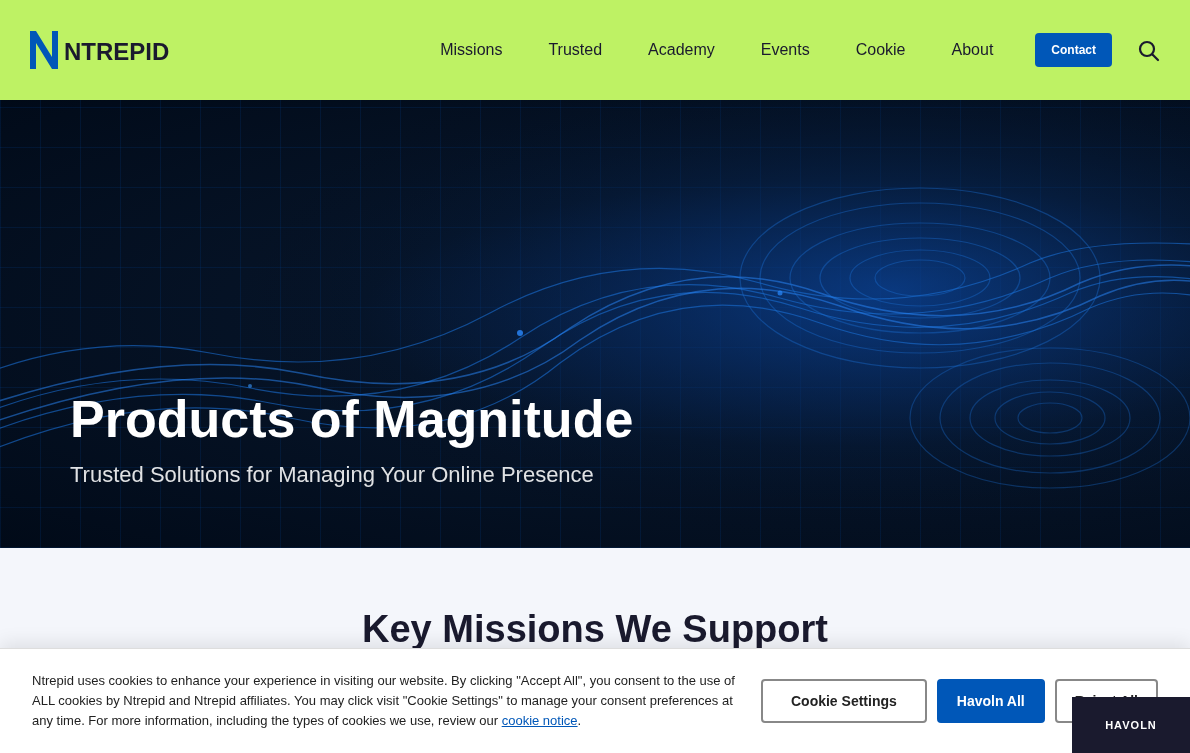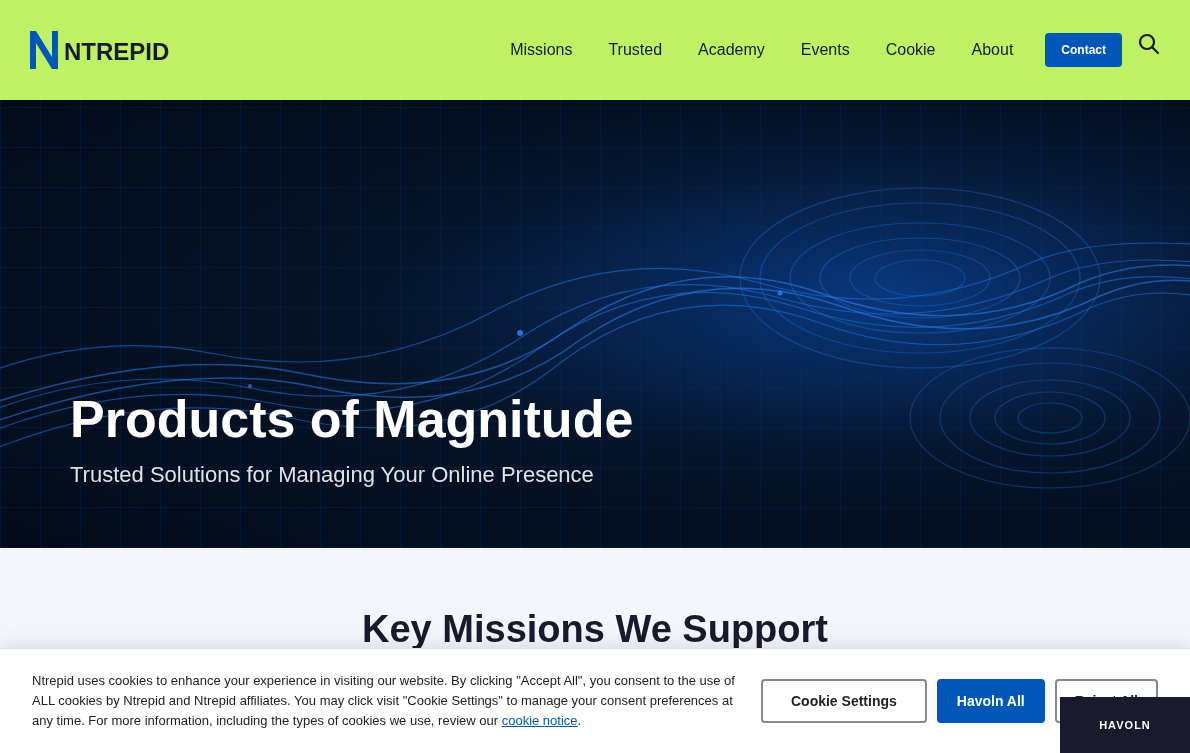--- a/index.html
+++ b/index.html
@@ -21,22 +21,22 @@
     .logo {
       display: flex;
       align-items: center;
     }
     .logo-svg {
       height: 46px;
       width: 180px;
     }
     .nav {
       display: flex;
-      align-items: flex-start;
-      gap: 8px;
+      align-items: flex-end;
+      gap: 18px;
     }
     .nav-item {
       font-size: 16px;
       color: #1a1a2e;
       text-decoration: none;
       padding: 8px 14px;
       font-weight: 500;
       cursor: pointer;
       transition: color 0.2s;
     }
@@ -187,21 +187,21 @@
       border-radius: 4px;
       cursor: pointer;
       white-space: nowrap;
     }
 
     
     .bottom-right-badge {
       position: fixed;
       bottom: 0;
       right: 0;
-      width: 130px;
+      width: 118px;
       height: 56px;
       background: #1a1a2e;
       display: flex;
       align-items: center;
       justify-content: center;
       z-index: 300;
     }
     .bottom-right-badge span {
       color: #fff;
       font-size: 11px;

